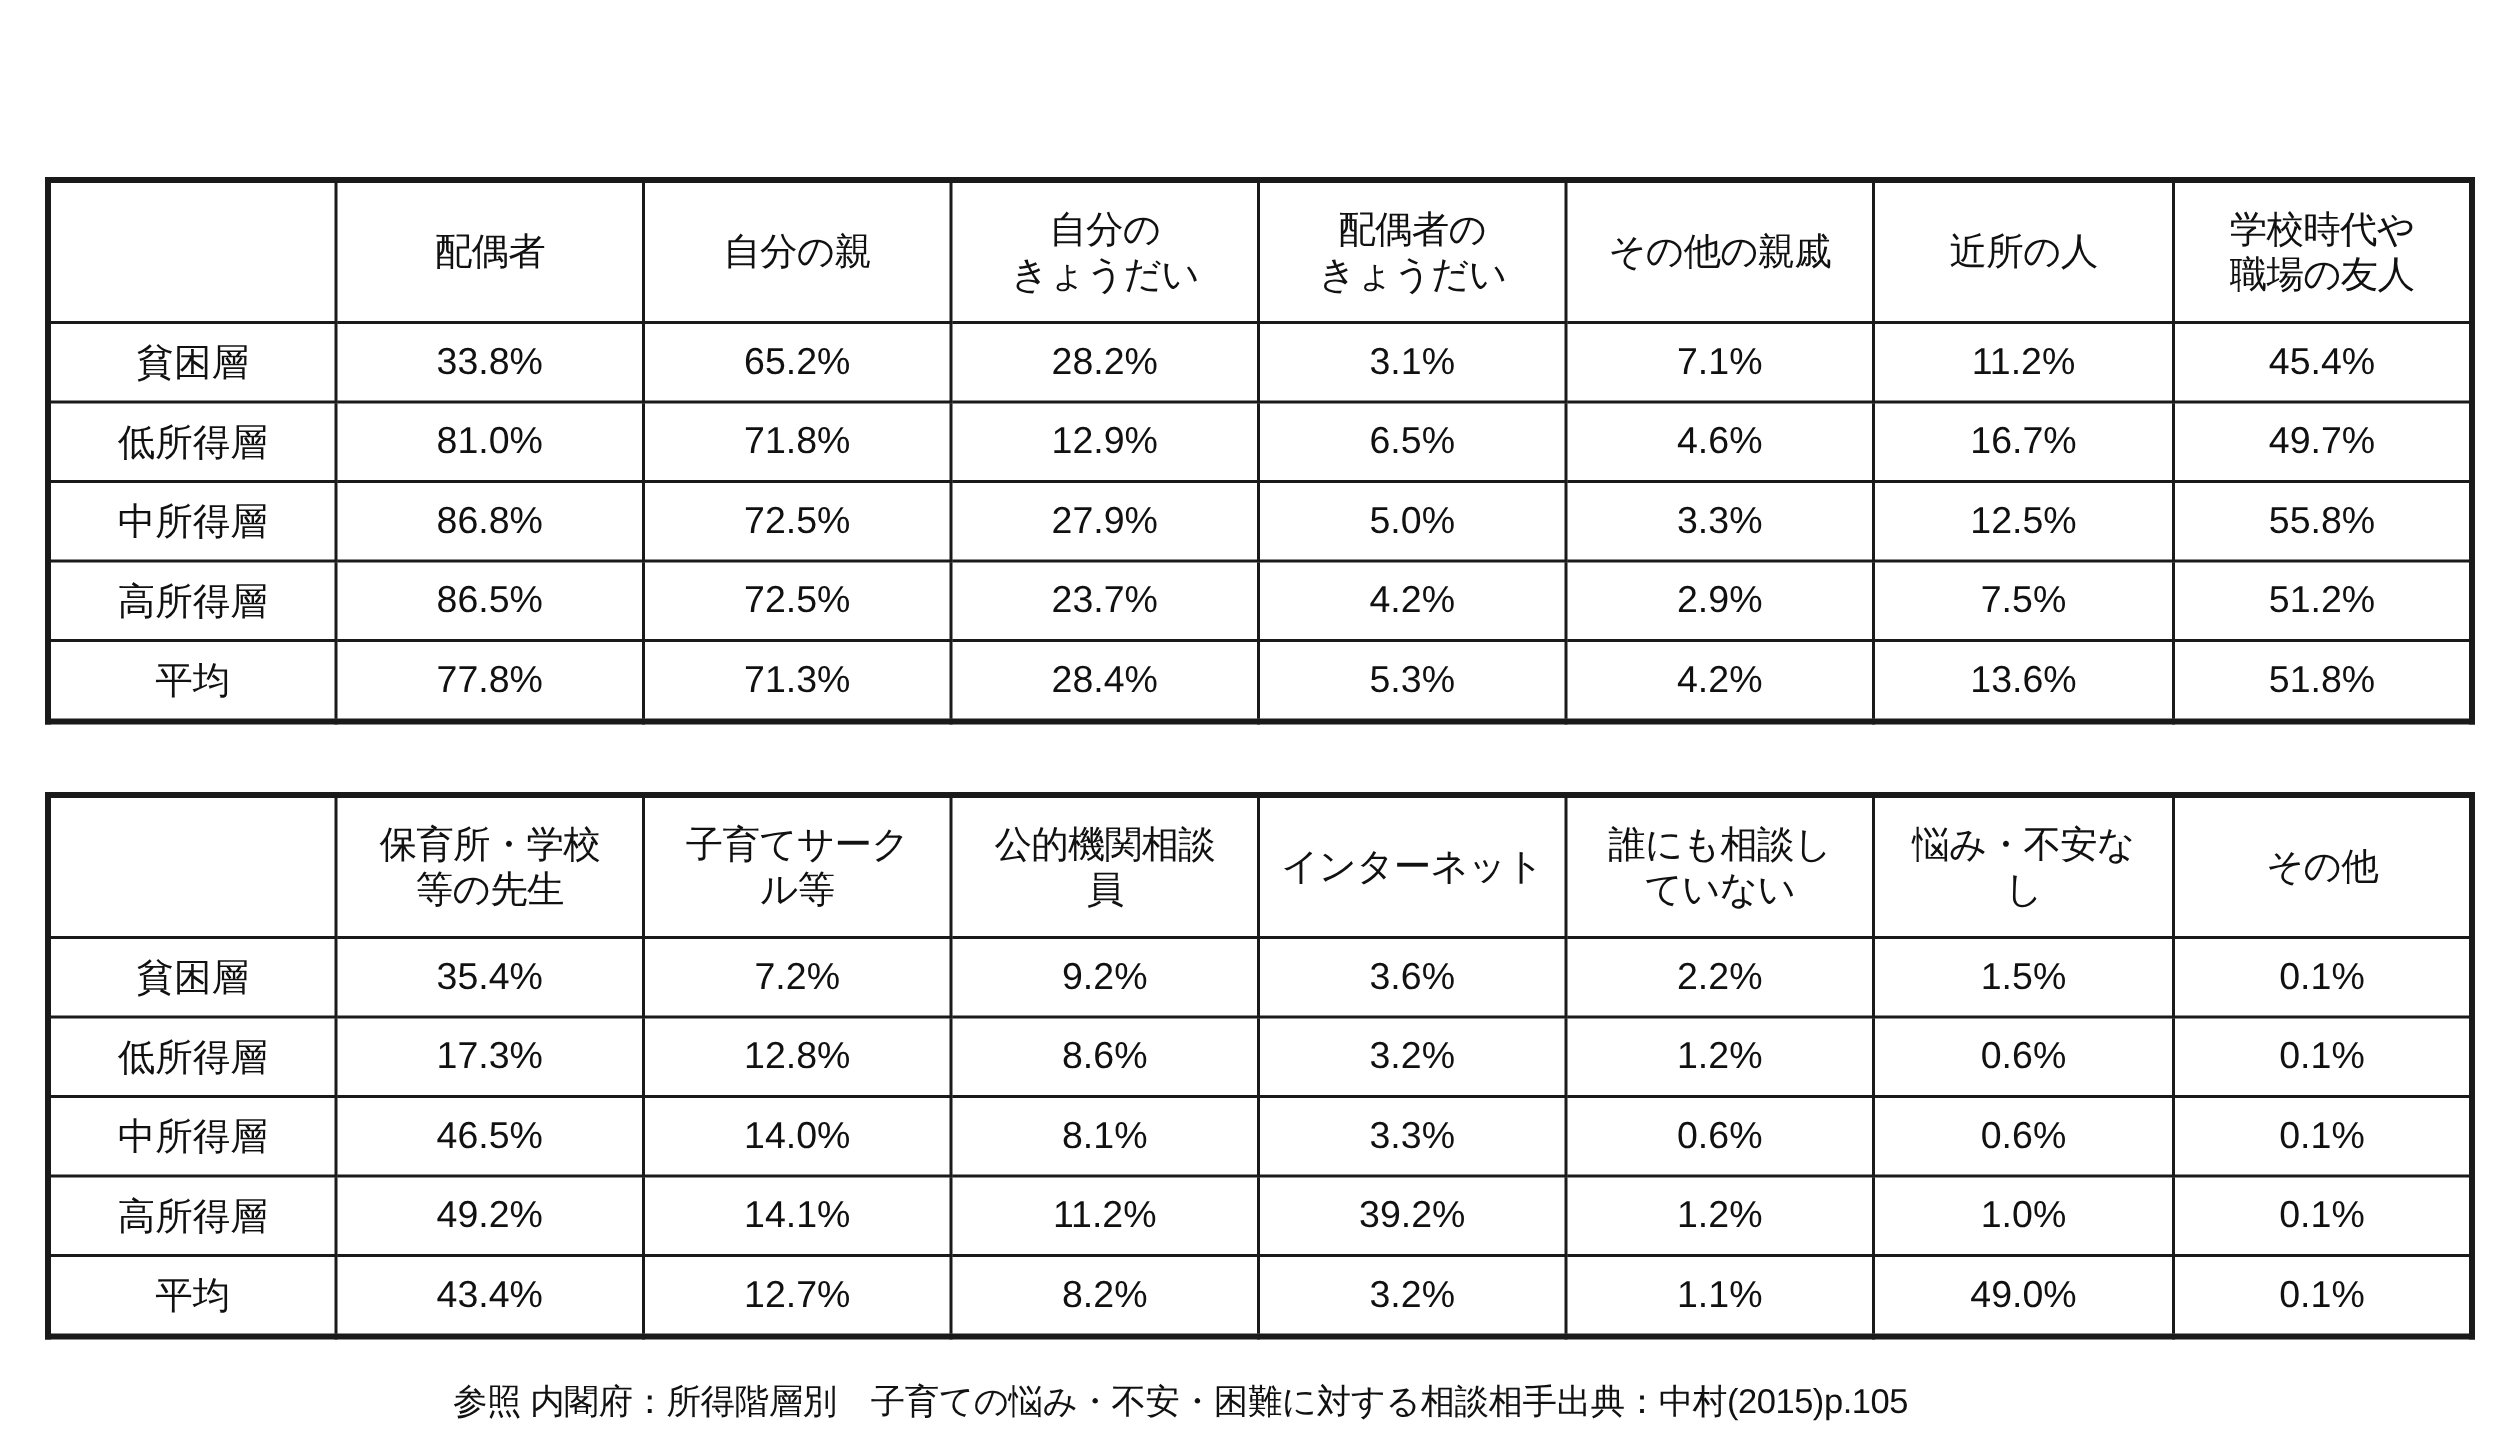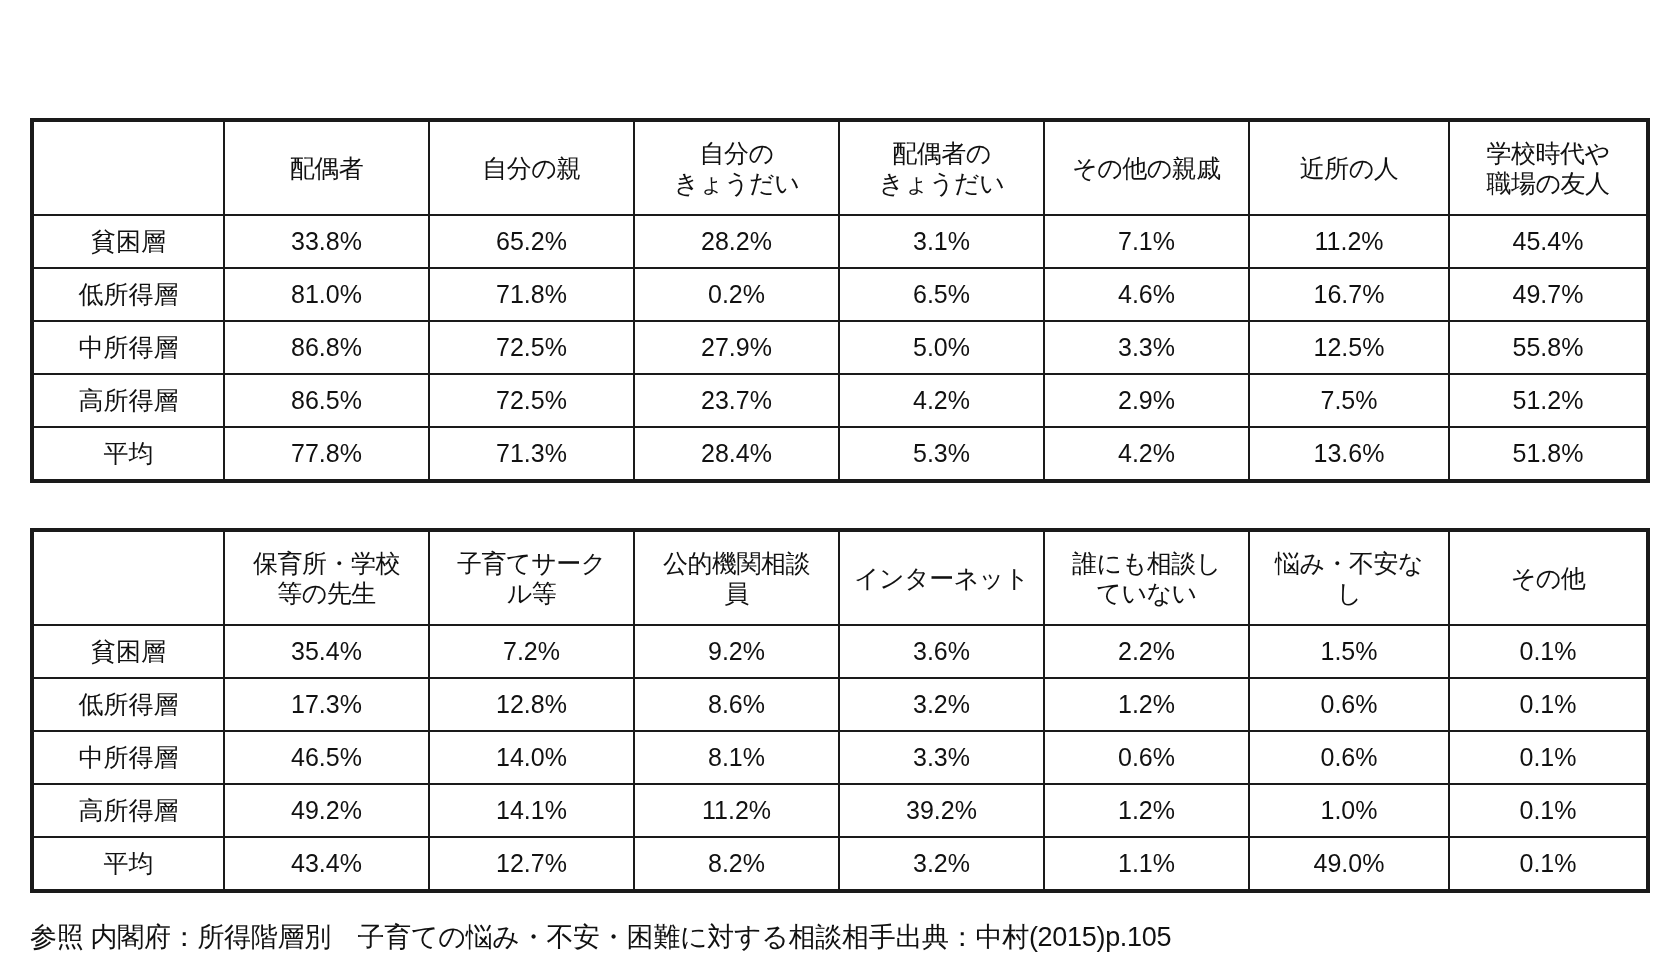--- a/index.html
+++ b/index.html
@@ -54,22 +54,22 @@
   }
   .corner {
     border-top: none !important;
     border-left: none !important;
   }
   .spacer {
     height: 45px;
   }
   .caption {
     margin: 26px 30px 17px 0;
-    text-align: left;
-    font-size: 27px;
+    text-align: right;
+    font-size: 23px;
     color: #111111;
     letter-spacing: -0.3px;
   }
   
   .t1 col.c0 { width: 192px; }
   .t1 col.c1 { width: 205px; }
   .t1 col.c2 { width: 205px; }
   .t1 col.c3 { width: 205px; }
   .t1 col.c4 { width: 205px; }
   .t1 col.c5 { width: 205px; }
@@ -121,21 +121,21 @@
         <td>28.2%</td>
         <td>3.1%</td>
         <td>7.1%</td>
         <td>11.2%</td>
         <td>45.4%</td>
       </tr>
       <tr>
         <td class="rowhead">低所得層</td>
         <td>81.0%</td>
         <td>71.8%</td>
-        <td>0.2%</td>
+        <td>12.9%</td>
         <td>6.5%</td>
         <td>4.6%</td>
         <td>16.7%</td>
         <td>49.7%</td>
       </tr>
       <tr>
         <td class="rowhead">中所得層</td>
         <td>86.8%</td>
         <td>72.5%</td>
         <td>27.9%</td>

